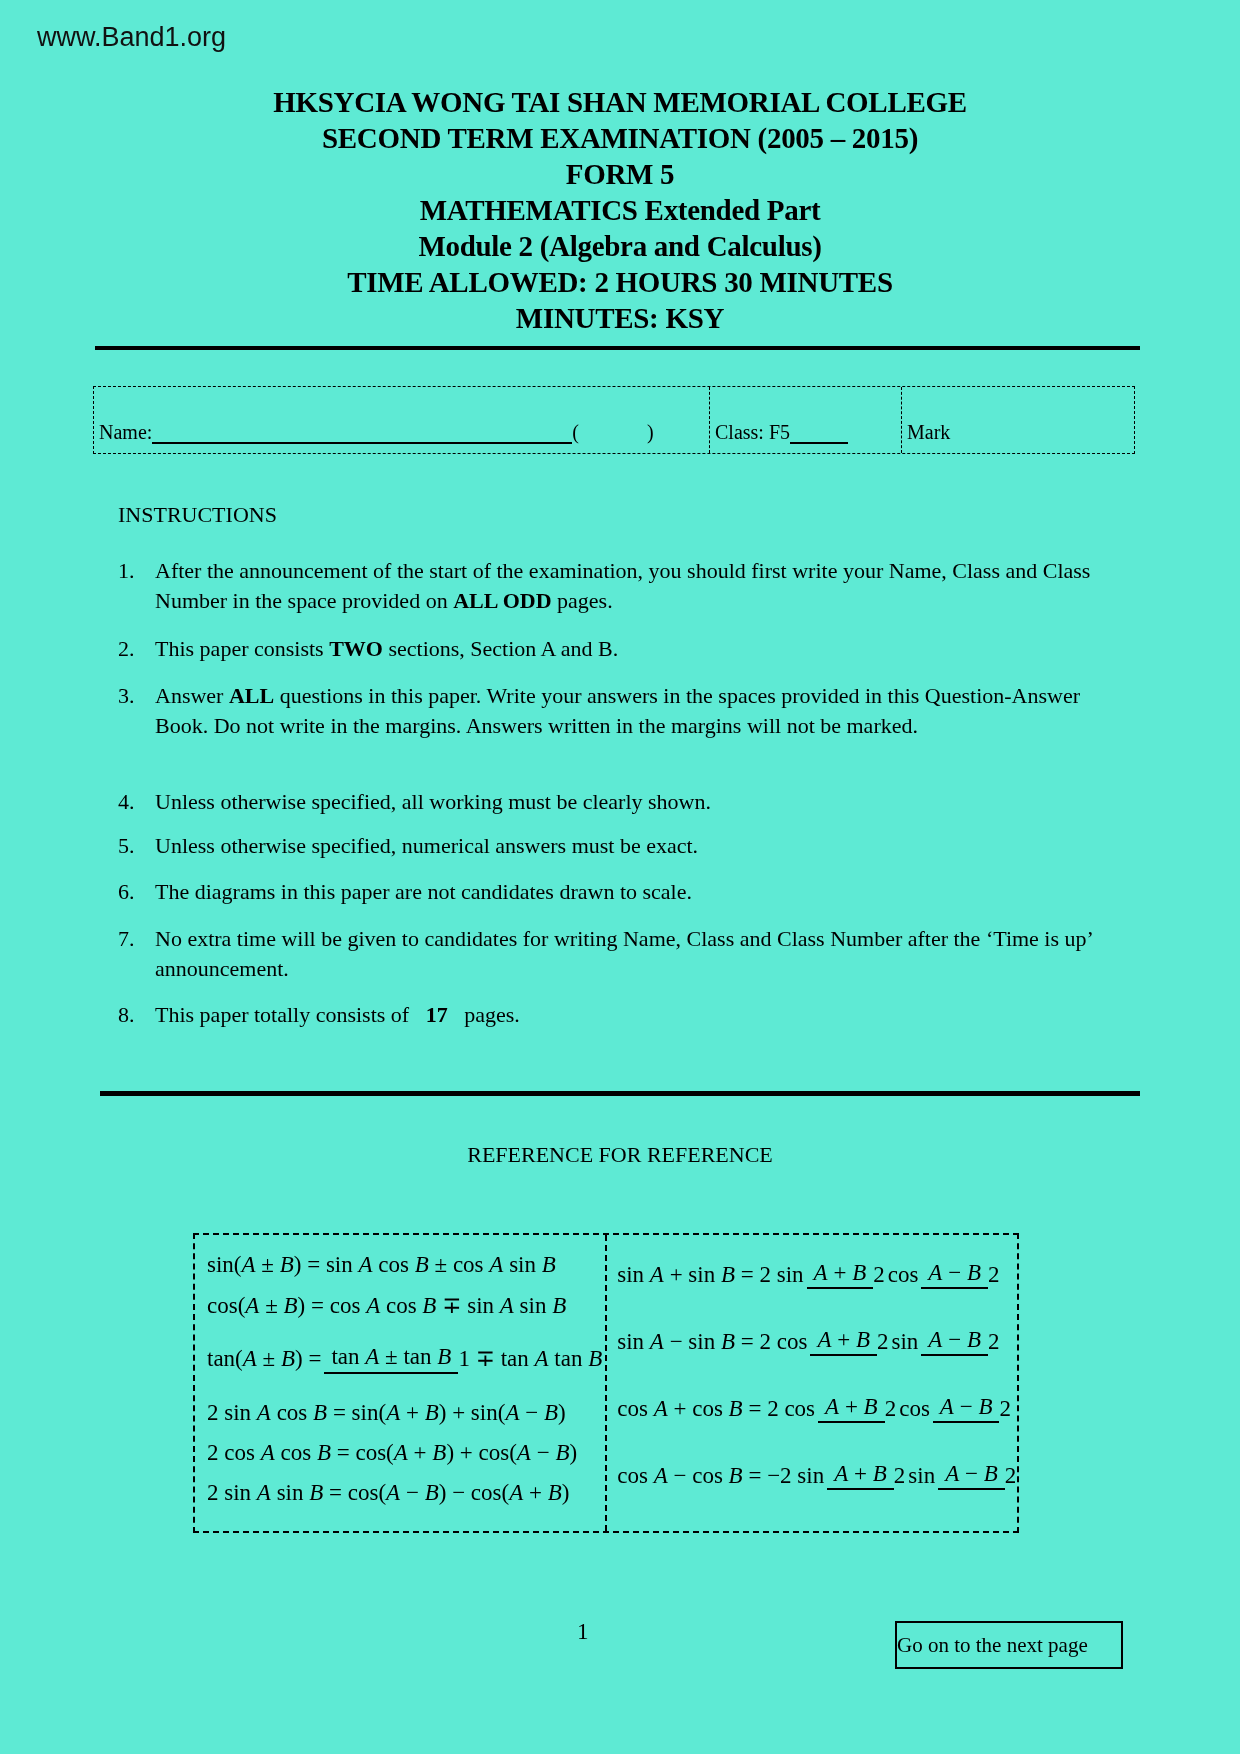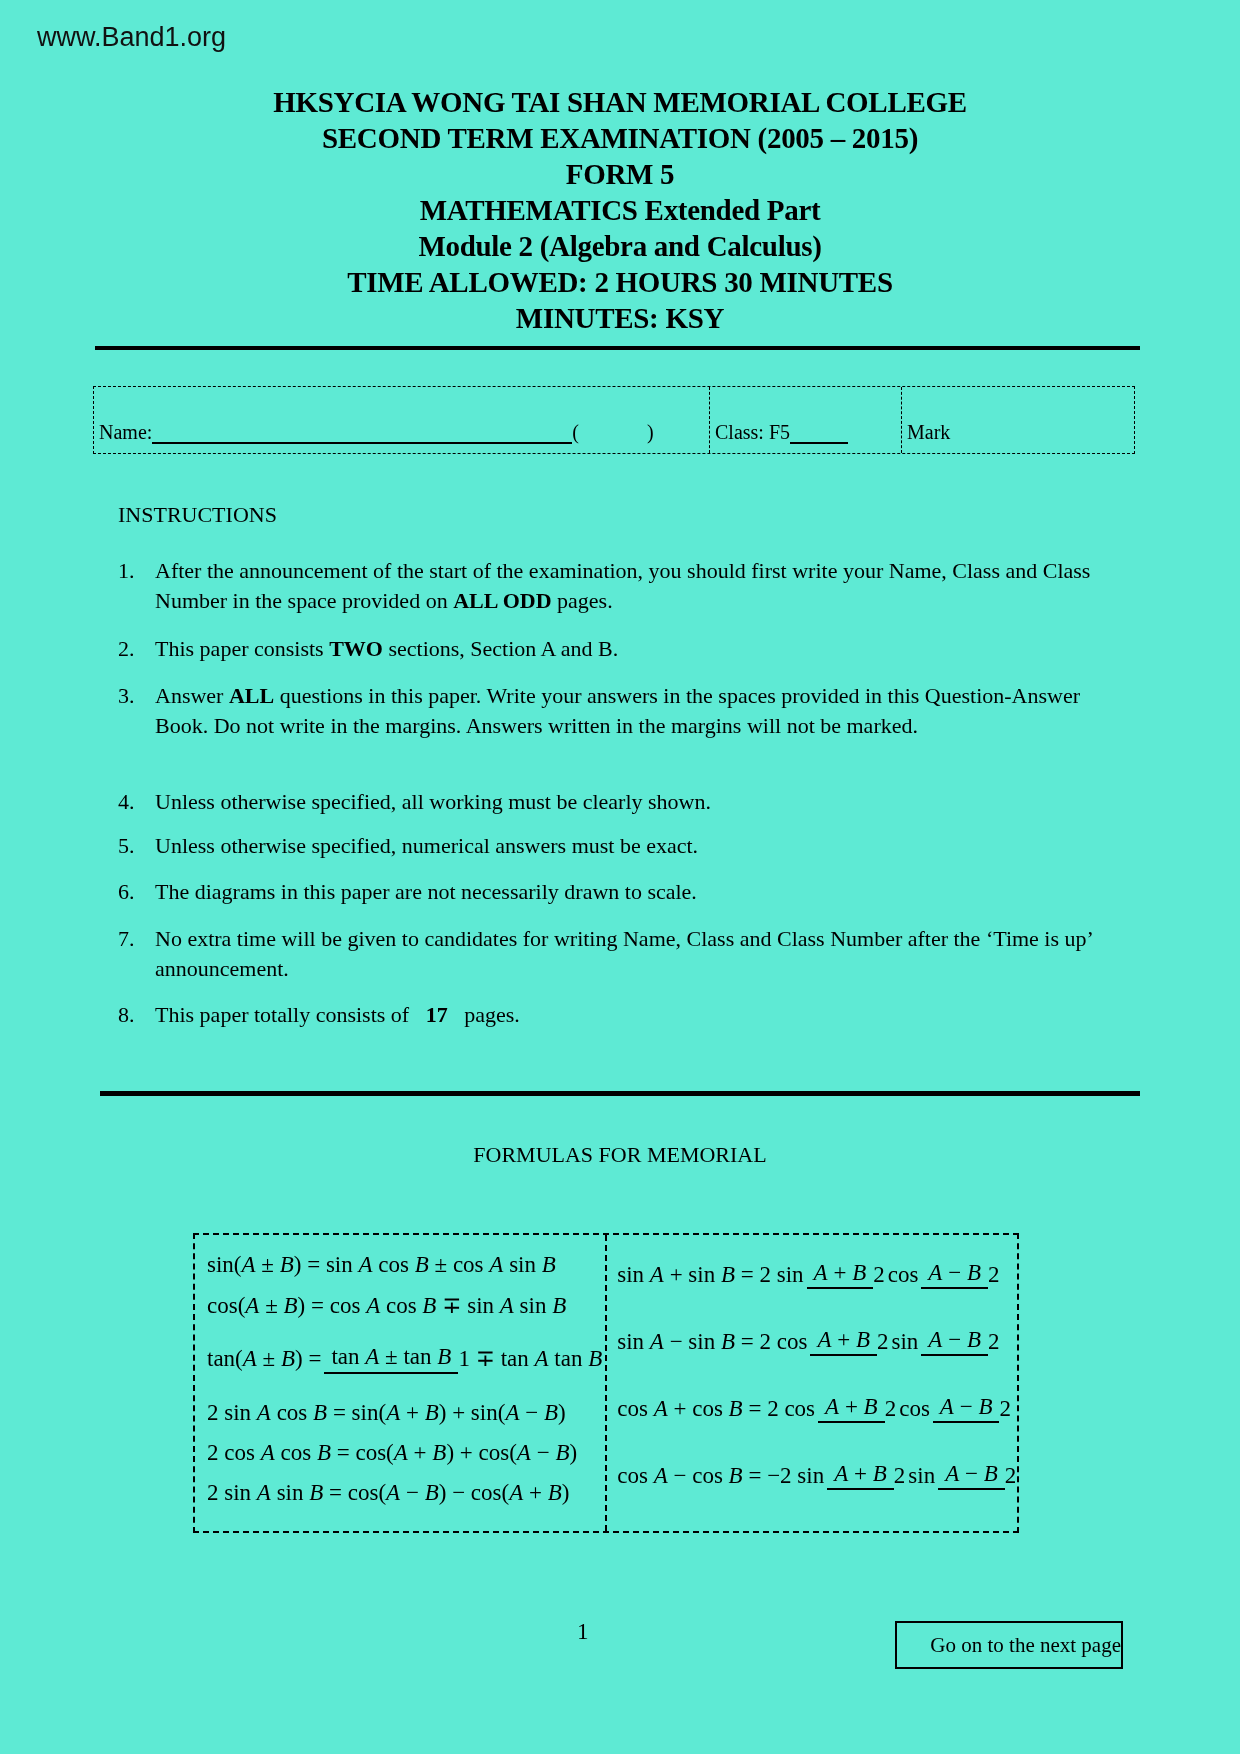--- a/index.html
+++ b/index.html
@@ -52,21 +52,21 @@
   .f-col-right .f-row { height:67px; }
   .frac { display:inline-flex; flex-direction:row; align-items:center; margin:0 3px; line-height:1.15; text-align:center; }
   .frac .num { padding:0 7px 1px 7px; border-bottom:2px solid #000; }
   .frac .den { padding-top:1px; }
   .f-row i, .ins-text i { font-style:italic; }
 
   .page-num { position:absolute; top:1619px; left:577px; font-size:23px; }
   .next-box {
     position:absolute; left:895px; top:1621px; width:228px; height:48px;
     border:2px solid #000; box-sizing:border-box;
-    display:flex; align-items:center; justify-content:flex-end; font-size:21px;
+    display:flex; align-items:center; justify-content:flex-start; font-size:21px;
   }
 </style>
 </head>
 <body>
 
 <div class="page">
 
   <div class="watermark">www.Band1.org</div>
 
   <div class="title-block">
@@ -115,34 +115,34 @@
   <div class="ins-item it-4">
     <span class="ins-num">4.</span>
     <div class="ins-text">Unless otherwise specified, all working must be clearly shown.</div>
   </div>
   <div class="ins-item it-5">
     <span class="ins-num">5.</span>
     <div class="ins-text">Unless otherwise specified, numerical answers must be exact.</div>
   </div>
   <div class="ins-item it-6">
     <span class="ins-num">6.</span>
-    <div class="ins-text">The diagrams in this paper are not necessarily drawn to scale.</div>
+    <div class="ins-text">The diagrams in this paper are not candidates drawn to scale.</div>
   </div>
   <div class="ins-item it-7">
     <span class="ins-num">7.</span>
     <div class="ins-text">No extra time will be given to candidates for writing Name, Class and Class Number after the ‘Time is up’ announcement.</div>
   </div>
   <div class="ins-item it-8">
     <span class="ins-num">8.</span>
     <div class="ins-text">This paper totally consists of   <b>17</b>   pages.</div>
   </div>
 
   <div class="rule-2"></div>
 
-  <div class="formulas-heading">FORMULAS FOR MEMORIAL</div>
+  <div class="formulas-heading">REFERENCE FOR REFERENCE</div>
 
   <div class="formula-box">
     <div class="f-col-left">
       <div class="f-row">
           <span>sin(<i>A</i> ± <i>B</i>) = sin <i>A</i> cos <i>B</i> ± cos <i>A</i> sin <i>B</i></span>
         </div>
       <div class="f-row">
           <span>cos(<i>A</i> ± <i>B</i>) = cos <i>A</i> cos <i>B</i> ∓ sin <i>A</i> sin <i>B</i></span>
         </div>
       <div class="f-row tall">

